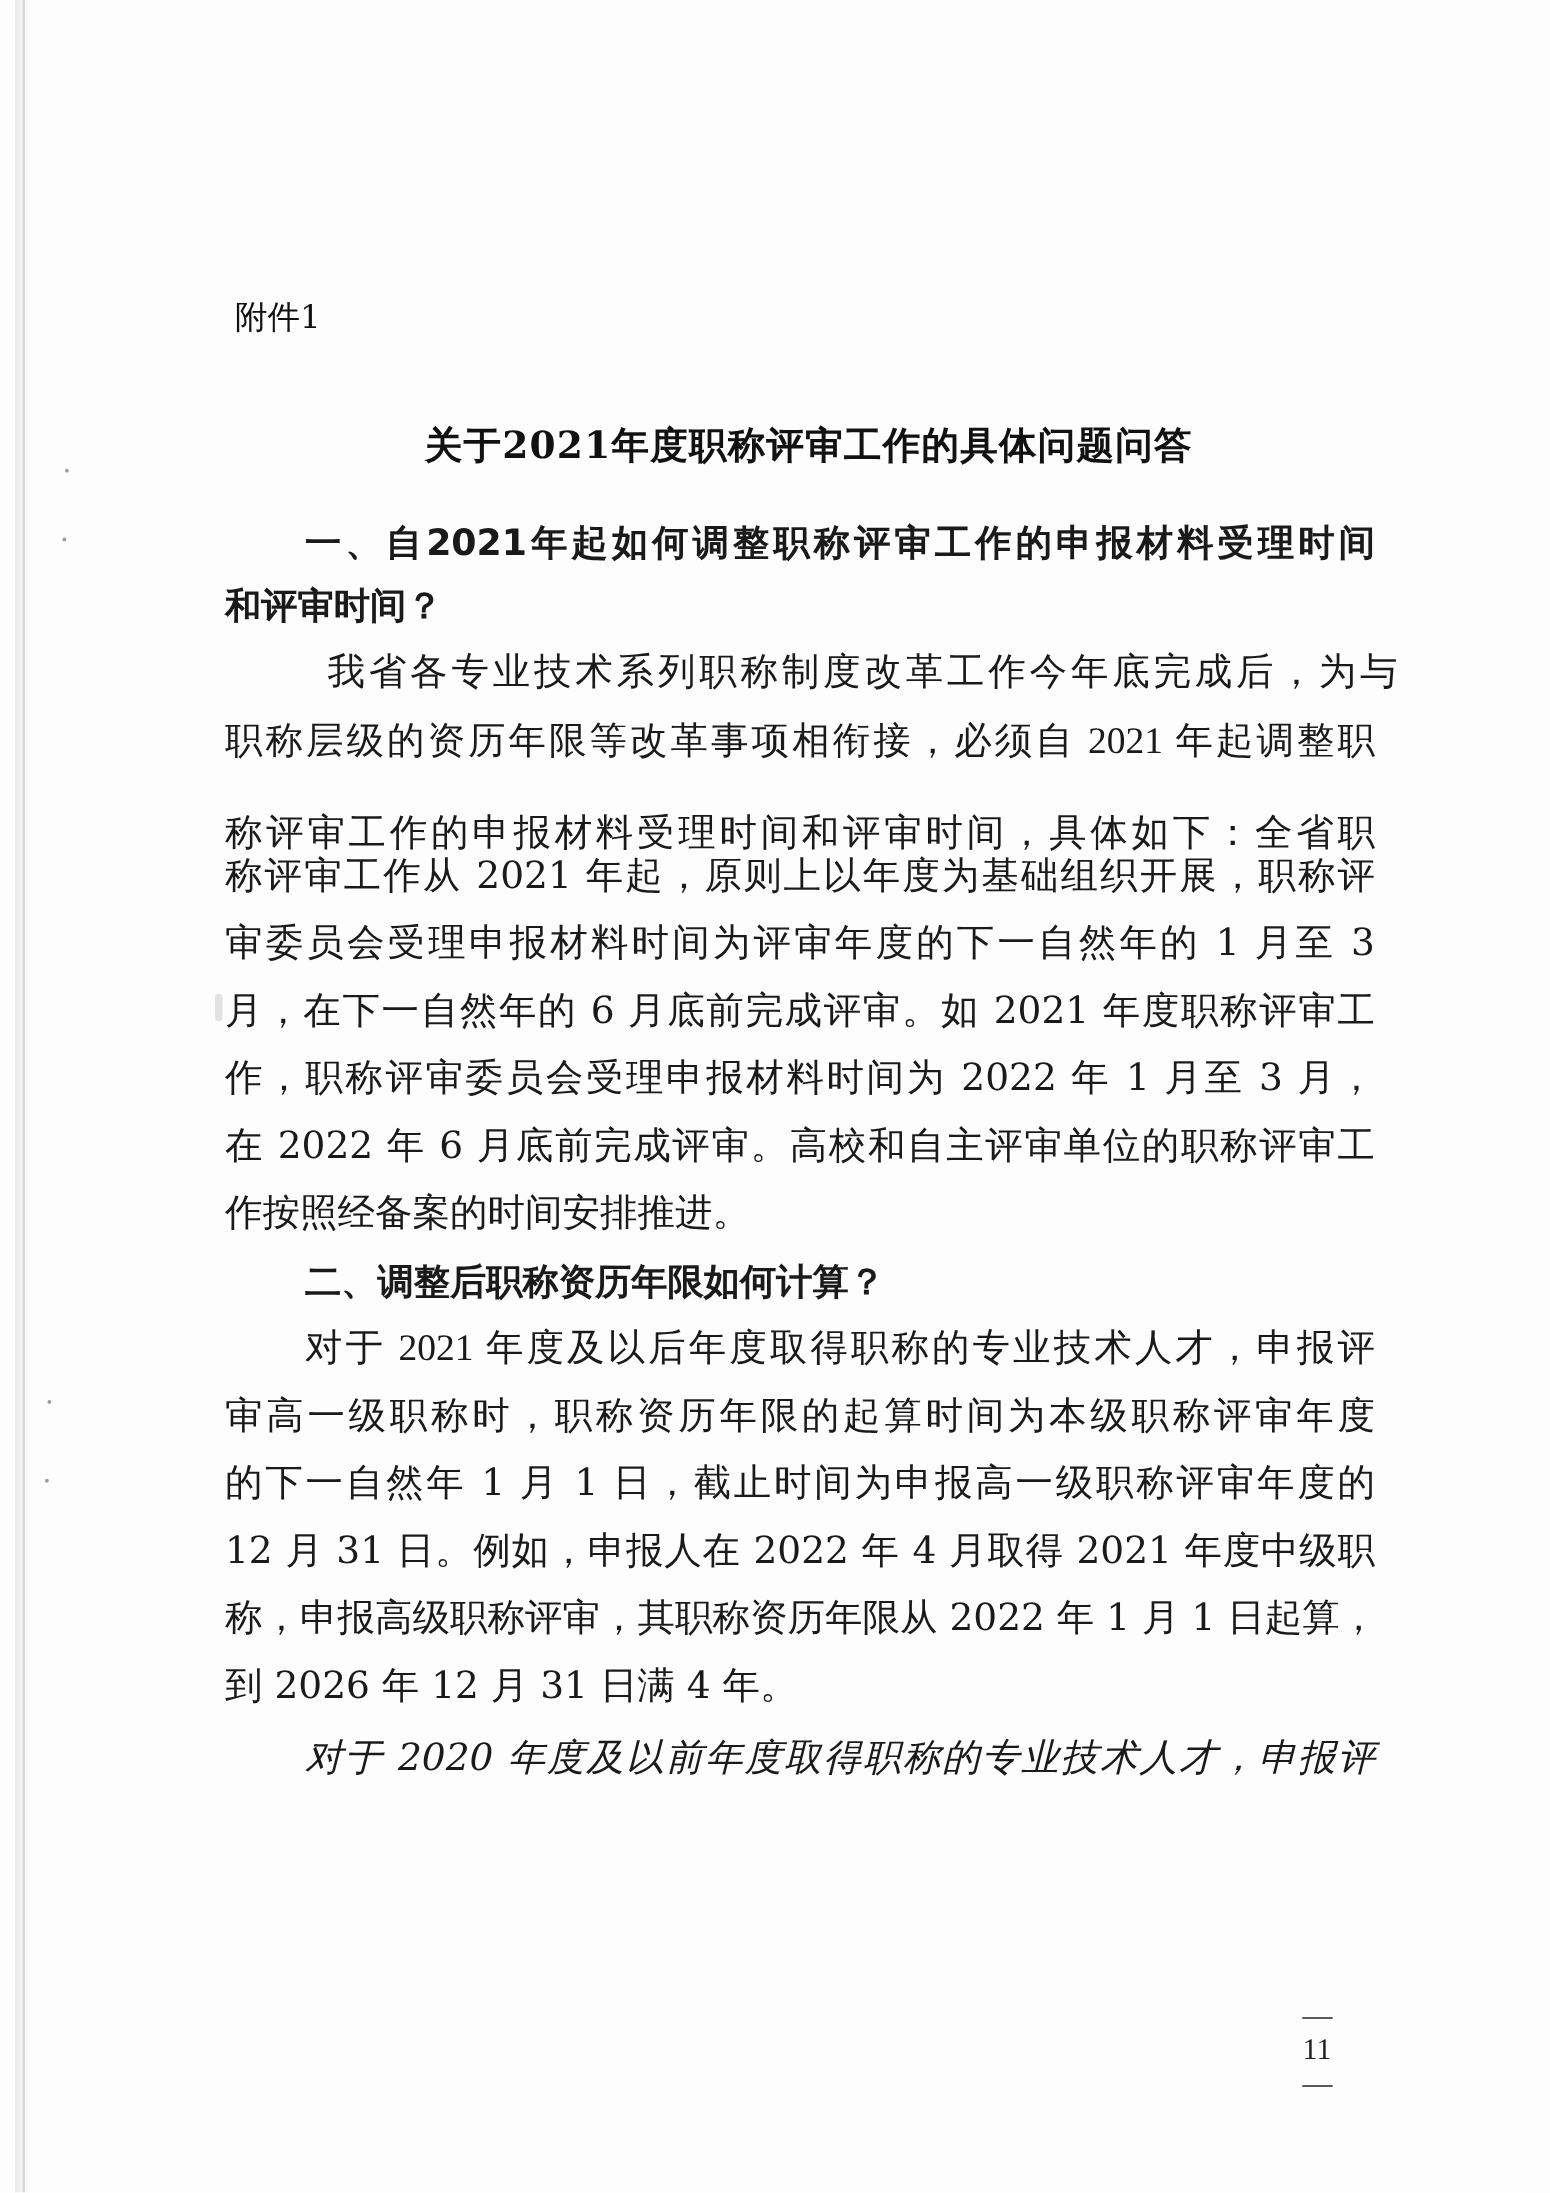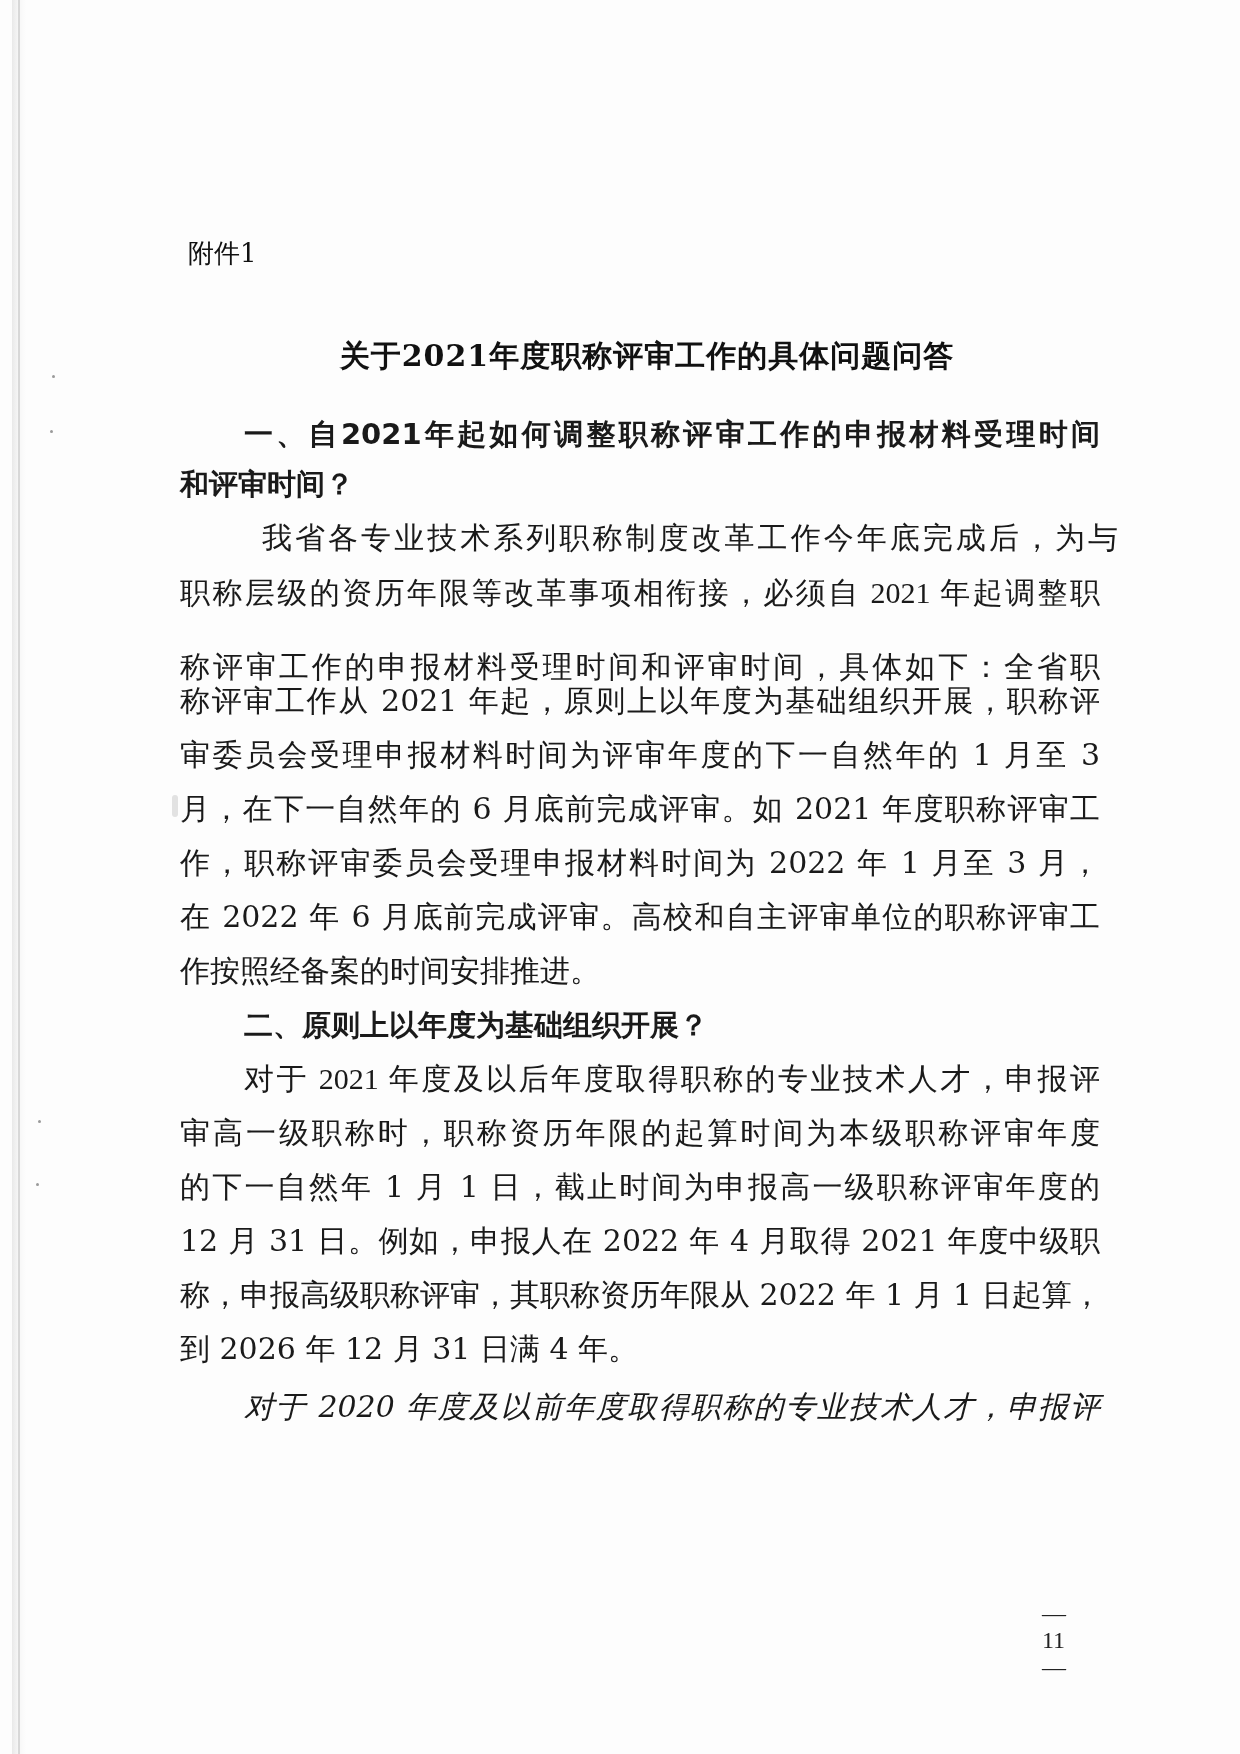--- a/index.html
+++ b/index.html
@@ -111,21 +111,21 @@
   <div class="line indent" style="top:518px;margin-left:18px;">我省各专业技术系列职称制度改革工作今年底完成后，为与</div>
   <div class="line" style="top:573px;font-family:Liberation Serif, serif;">职称层级的资历年限等改革事项相衔接，必须自 2021 年起调整职</div>
   <div class="line" style="top:627px;margin-top:20px;">称评审工作的申报材料受理时间和评审时间，具体如下：全省职</div>
   <div class="line" style="top:681px;">称评审工作从 2021 年起，原则上以年度为基础组织开展，职称评</div>
   <div class="line" style="top:735px;">审委员会受理申报材料时间为评审年度的下一自然年的 1 月至 3</div>
   <div class="line" style="top:789px;">月，在下一自然年的 6 月底前完成评审。如 2021 年度职称评审工</div>
   <div class="line" style="top:843px;">作，职称评审委员会受理申报材料时间为 2022 年 1 月至 3 月，</div>
   <div class="line" style="top:897px;">在 2022 年 6 月底前完成评审。高校和自主评审单位的职称评审工</div>
   <div class="line last" style="top:951px;">作按照经备案的时间安排推进。</div>
 
-  <div class="line indent heading last" style="top:1005px;">二、原则上以年度为基础组织开展？</div>
+  <div class="line indent heading last" style="top:1005px;">二、调整后职称资历年限如何计算？</div>
 
   <div class="line indent" style="top:1059px;font-family:Liberation Serif, serif;">对于 2021 年度及以后年度取得职称的专业技术人才，申报评</div>
   <div class="line" style="top:1113px;">审高一级职称时，职称资历年限的起算时间为本级职称评审年度</div>
   <div class="line" style="top:1167px;">的下一自然年 1 月 1 日，截止时间为申报高一级职称评审年度的</div>
   <div class="line" style="top:1221px;">12 月 31 日。例如，申报人在 2022 年 4 月取得 2021 年度中级职</div>
   <div class="line" style="top:1275px;">称，申报高级职称评审，其职称资历年限从 2022 年 1 月 1 日起算，</div>
   <div class="line last" style="top:1329px;">到 2026 年 12 月 31 日满 4 年。</div>
 
   <div class="line indent" style="top:1387px;font-style:italic;">对于 2020 年度及以前年度取得职称的专业技术人才，申报评</div>
 

